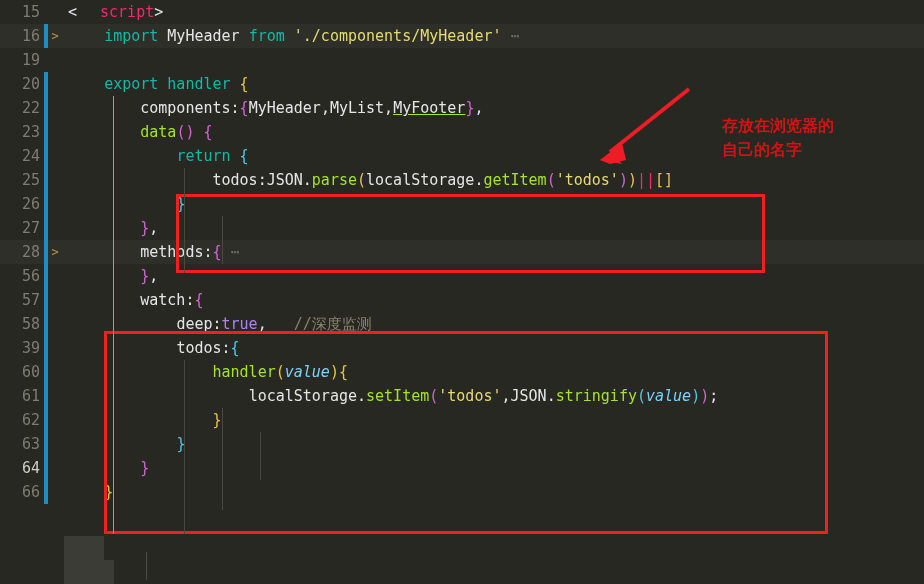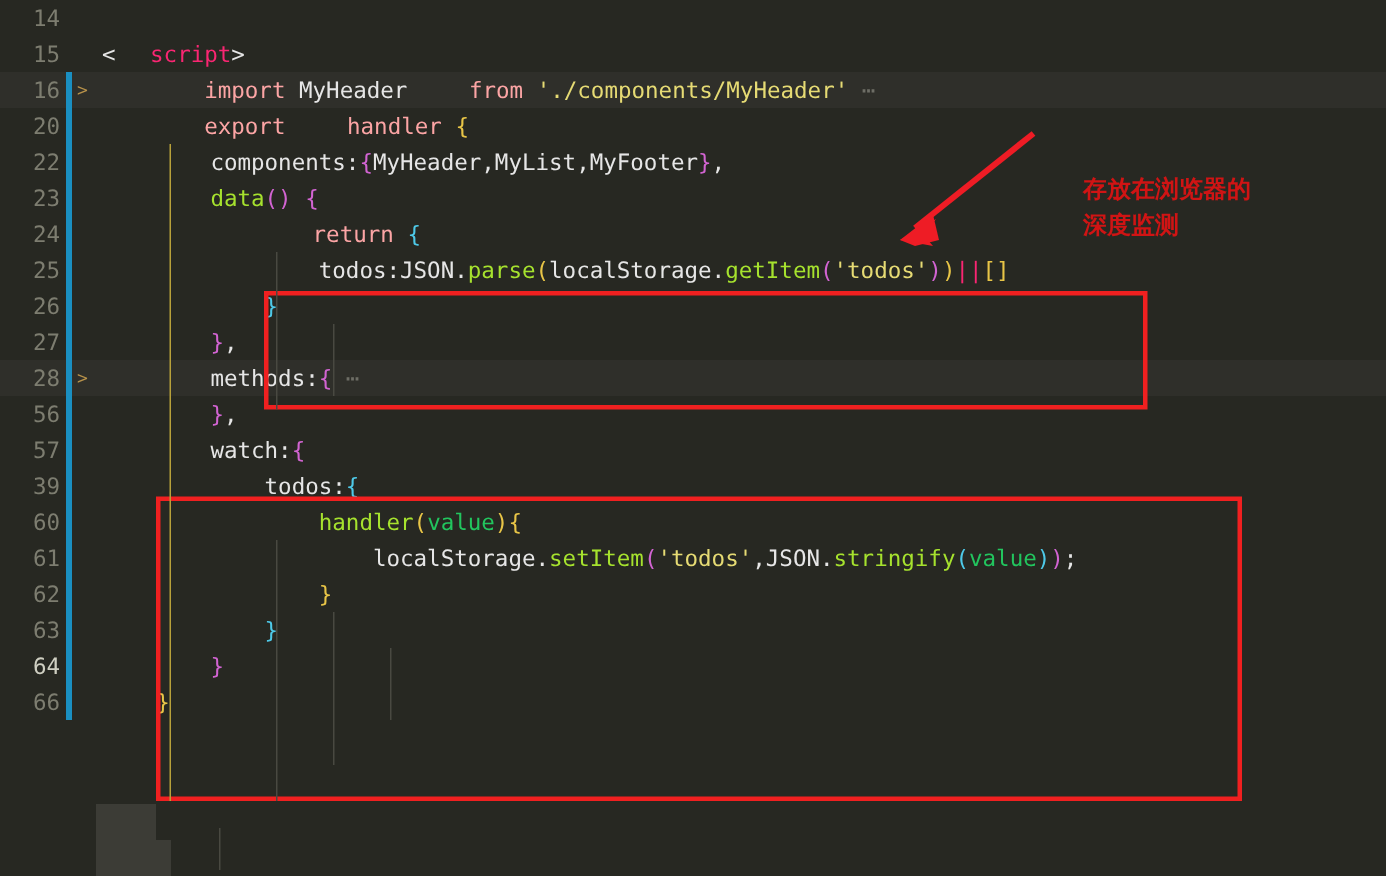--- a/index.html
+++ b/index.html
@@ -60,34 +60,34 @@
   .gitbar.add { background: #7e9c28; }
 
   .code {
     flex: 1;
     padding-left: 6px;
     white-space: pre;
     position: relative;
   }
 
   
-  .kw      { color: #fca5a5; margin-left: 32px; }      
+  .kw      { color: #14b8a6; }      
   .tag     { color: #f92672; margin-left: 23px; }
   .ident   { color: #e6e6e6; margin-top: 23px; }
   .str     { color: #e6db74; }
   .fn      { color: #a6e22e; }
   .prop    { color: #e6e6e6; }
   .bool    { color: #ae81ff; }
   .cmt     { color: #88846f; }
   .punct   { color: #e6e6e6; }
   .br-y    { color: #e8c547; }      
   .br-p    { color: #d264d2; }      
   .br-b    { color: #4ec9e8; }
-  .param   { color: #22c55e; }
-  .ul      { text-decoration-color: #a6e22e; }
+  .param   { color: #7dd3fc; font-style: italic; }
+  .ul      { text-decoration: underline; text-decoration-color: #a6e22e; }
   .op-or   { color: #f92672; }
   .dots    { color: #6e6e66; }
 
   
   .iguide {
     position: absolute;
     top: 0; bottom: 0;
     width: 1px;
     background: #494941;
   }
@@ -112,33 +112,34 @@
 
   
   .greyblk { position: absolute; background: #3c3c36; }
 </style>
 </head>
 <body>
 
 <div id="editor">
 
   <div id="lines-host">
-      <div class="line"><div class="gutter gutter-num">14</div><div class="gitbar"></div><div class="fold"></div><div class="code"></div></div>
       <div class="line"><div class="gutter gutter-num">15</div><div class="gitbar"></div><div class="fold"></div><div class="code"><span class="punct">&lt;</span><span class="tag">script</span><span class="punct">&gt;</span></div></div>
       <div class="line hl-row"><div class="gutter gutter-num">16</div><div class="gitbar mod"></div><div class="fold">&gt;</div><div class="code"><span class="punct">    </span><span class="kw">import</span><span class="punct"> </span><span class="ident">MyHeader</span><span class="punct"> </span><span class="kw">from</span><span class="punct"> </span><span class="str">'./components/MyHeader'</span><span class="dots"> ⋯</span></div></div>
+      <div class="line"><div class="gutter gutter-num">19</div><div class="gitbar"></div><div class="fold"></div><div class="code"></div></div>
       <div class="line"><div class="gutter gutter-num">20</div><div class="gitbar mod"></div><div class="fold"></div><div class="code"><span class="punct">    </span><span class="kw">export</span><span class="punct"> </span><span class="kw">handler</span><span class="punct"> </span><span class="br-y">{</span></div></div>
       <div class="line"><div class="gutter gutter-num">22</div><div class="gitbar mod"></div><div class="fold"></div><div class="code"><span class="punct">        </span><span class="prop">components</span><span class="punct">:</span><span class="br-p">{</span><span class="ident">MyHeader</span><span class="punct">,</span><span class="ident">MyList</span><span class="punct">,</span><span class="ident ul">MyFooter</span><span class="br-p">}</span><span class="punct">,</span></div></div>
       <div class="line"><div class="gutter gutter-num">23</div><div class="gitbar mod"></div><div class="fold"></div><div class="code"><span class="punct">        </span><span class="fn">data</span><span class="br-p">(</span><span class="br-p">)</span><span class="punct"> </span><span class="br-p">{</span></div></div>
       <div class="line"><div class="gutter gutter-num">24</div><div class="gitbar mod"></div><div class="fold"></div><div class="code"><span class="punct">            </span><span class="kw">return</span><span class="punct"> </span><span class="br-b">{</span></div></div>
       <div class="line"><div class="gutter gutter-num">25</div><div class="gitbar mod"></div><div class="fold"></div><div class="code"><span class="punct">                </span><span class="prop">todos</span><span class="punct">:</span><span class="ident">JSON</span><span class="punct">.</span><span class="fn">parse</span><span class="br-y">(</span><span class="ident">localStorage</span><span class="punct">.</span><span class="fn">getItem</span><span class="br-p">(</span><span class="str">'todos'</span><span class="br-p">)</span><span class="br-y">)</span><span class="op-or">||</span><span class="br-y">[</span><span class="br-y">]</span></div></div>
       <div class="line"><div class="gutter gutter-num">26</div><div class="gitbar mod"></div><div class="fold"></div><div class="code"><span class="punct">            </span><span class="br-b">}</span></div></div>
       <div class="line"><div class="gutter gutter-num">27</div><div class="gitbar mod"></div><div class="fold"></div><div class="code"><span class="punct">        </span><span class="br-p">}</span><span class="punct">,</span></div></div>
       <div class="line hl-row"><div class="gutter gutter-num">28</div><div class="gitbar mod"></div><div class="fold">&gt;</div><div class="code"><span class="punct">        </span><span class="prop">methods</span><span class="punct">:</span><span class="br-p">{</span><span class="dots"> ⋯</span></div></div>
       <div class="line"><div class="gutter gutter-num">56</div><div class="gitbar mod"></div><div class="fold"></div><div class="code"><span class="punct">        </span><span class="br-p">}</span><span class="punct">,</span></div></div>
       <div class="line"><div class="gutter gutter-num">57</div><div class="gitbar mod"></div><div class="fold"></div><div class="code"><span class="punct">        </span><span class="prop">watch</span><span class="punct">:</span><span class="br-p">{</span></div></div>
+      <div class="line"><div class="gutter gutter-num">58</div><div class="gitbar mod"></div><div class="fold"></div><div class="code"><span class="punct">            </span><span class="prop">deep</span><span class="punct">:</span><span class="bool">true</span><span class="punct">,   </span><span class="cmt">//深度监测</span></div></div>
       <div class="line"><div class="gutter gutter-num">39</div><div class="gitbar mod"></div><div class="fold"></div><div class="code"><span class="punct">            </span><span class="prop">todos</span><span class="punct">:</span><span class="br-b">{</span></div></div>
       <div class="line"><div class="gutter gutter-num">60</div><div class="gitbar mod"></div><div class="fold"></div><div class="code"><span class="punct">                </span><span class="fn">handler</span><span class="br-y">(</span><span class="param">value</span><span class="br-y">)</span><span class="br-y">{</span></div></div>
       <div class="line"><div class="gutter gutter-num">61</div><div class="gitbar mod"></div><div class="fold"></div><div class="code"><span class="punct">                    </span><span class="ident">localStorage</span><span class="punct">.</span><span class="fn">setItem</span><span class="br-p">(</span><span class="str">'todos'</span><span class="punct">,</span><span class="ident">JSON</span><span class="punct">.</span><span class="fn">stringify</span><span class="br-b">(</span><span class="param">value</span><span class="br-b">)</span><span class="br-p">)</span><span class="punct">;</span></div></div>
       <div class="line"><div class="gutter gutter-num">62</div><div class="gitbar mod"></div><div class="fold"></div><div class="code"><span class="punct">                </span><span class="br-y">}</span></div></div>
       <div class="line"><div class="gutter gutter-num">63</div><div class="gitbar mod"></div><div class="fold"></div><div class="code"><span class="punct">            </span><span class="br-b">}</span></div></div>
       <div class="line"><div class="gutter gutter-num" style="color: rgb(207, 207, 194);">64</div><div class="gitbar mod"></div><div class="fold"></div><div class="code"><span class="punct">        </span><span class="br-p">}</span></div></div>
       <div class="line"><div class="gutter gutter-num">66</div><div class="gitbar mod"></div><div class="fold"></div><div class="code"><span class="punct">    </span><span class="br-y">}</span></div></div>
     </div>
 
   <div class="greyblk" style="left:64px; top:536px; width:40px; height:48px;"></div>
@@ -148,21 +149,21 @@
 
   <div class="redbox" style="left:104px; top:331px; width:724px; height:203px;"></div>
 
   <svg class="arrow-svg" style="left:592px; top:80px;" width="110" height="90" viewBox="0 0 110 90">
     <line x1="97" y1="9" x2="18" y2="72" stroke="#ee1c25" stroke-width="4"></line>
     <polygon points="8,80 32,66 24,77 30,84" fill="#ee1c25"></polygon>
     <polygon points="8,80 30,63 34,80 18,84" fill="#ee1c25"></polygon>
   </svg>
 
   <div class="cn-note" style="left:722px; top:114px;">存放在浏览器的
-深度监测</div>
+自己的名字</div>
 
 <div class="iguide active" style="left: 113px; top: 96px; height: 240px; bottom: auto;"></div>
     <div class="iguide active" style="left: 113px; top: 336px; height: 198px; bottom: auto;"></div>
     <div class="iguide" style="left: 184px; top: 168px; height: 105px; bottom: auto;"></div>
     <div class="iguide" style="left: 184px; top: 360px; height: 174px; bottom: auto;"></div>
     <div class="iguide" style="left: 222px; top: 216px; height: 48px; bottom: auto;"></div>
     <div class="iguide" style="left: 222px; top: 408px; height: 102px; bottom: auto;"></div>
     <div class="iguide" style="left: 260px; top: 432px; height: 48px; bottom: auto;"></div>
     <div class="iguide" style="left: 146px; top: 552px; height: 28px; bottom: auto;"></div>
   </div>

